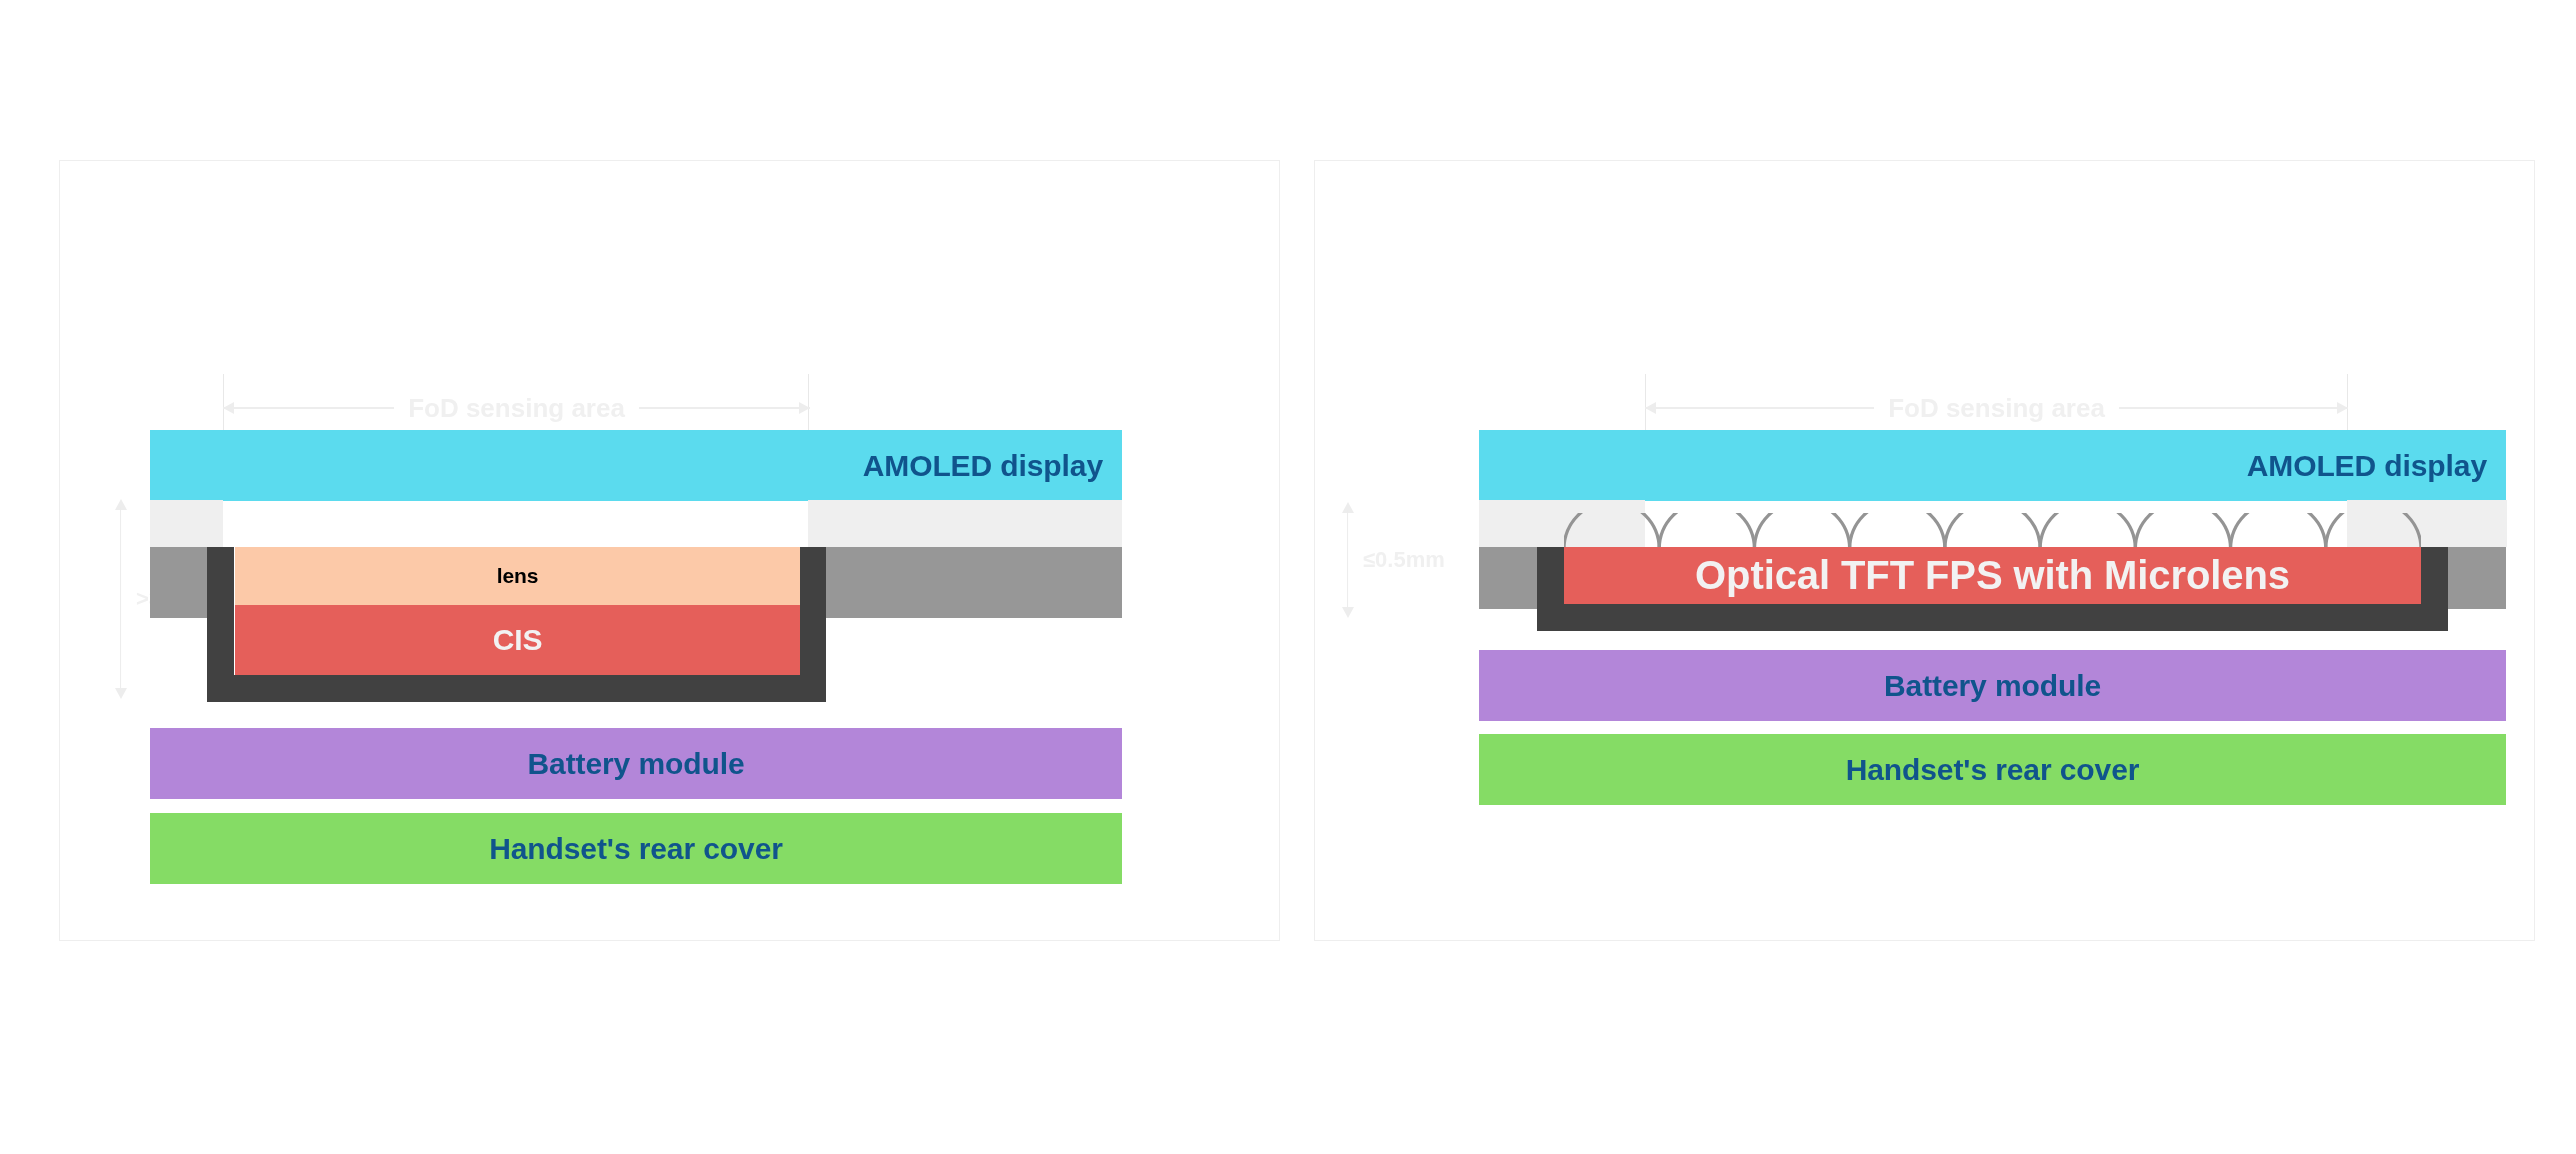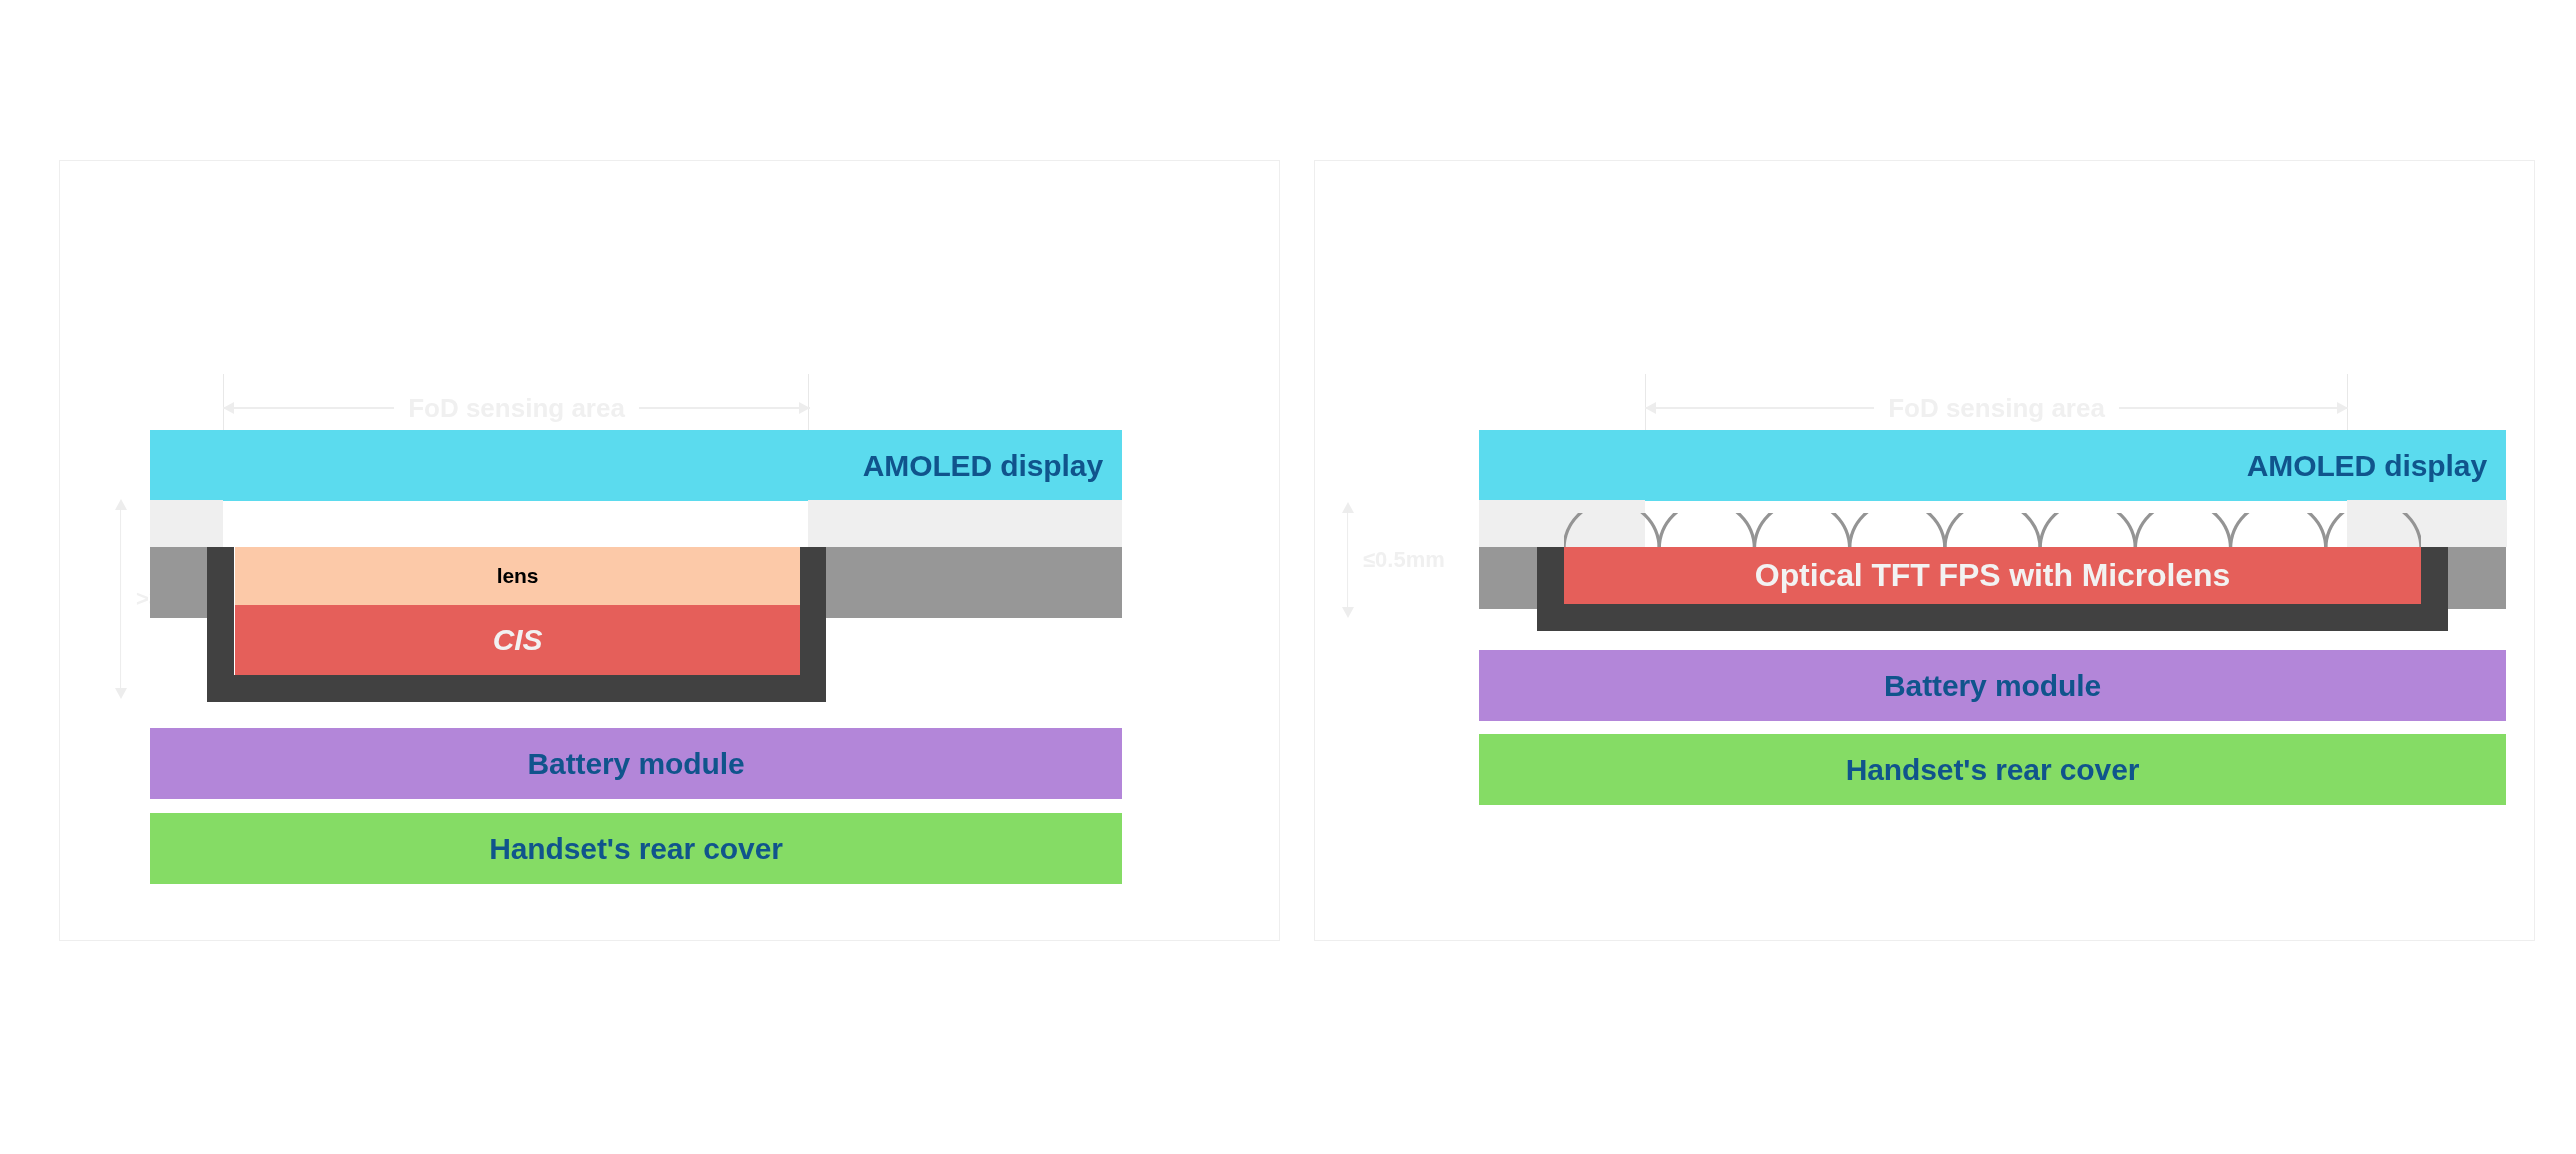--- a/index.html
+++ b/index.html
@@ -187,21 +187,21 @@
       <div class="abs" style="left:766px; top:386px; width:296px; height:71px; background:#979797;"></div>
 
       <div class="housing" style="left:147px; top:386px; width:27px; height:155px; background:#414141;"></div>
       <div class="housing" style="left:739px; top:386px; width:27px; height:155px; background:#414141;"></div>
       <div class="housing" style="left:147px; top:514px; width:619px; height:27px; background:#414141;"></div>
 
       <div class="bar" style="left:175px; top:386px; width:565px; height:58px; background:#FCC9A8;">
         <div class="bar-label" style="color:#000000; font-size:21px;">lens</div>
       </div>
 
-      <div class="bar" style="left:175px; top:444px; width:565px; height:70px; background:#E55F5A;font-style:italic;">
+      <div class="bar" style="left:175px; top:444px; width:565px; height:70px; background:#E55F5A;">
         <div class="bar-label" style="color:#F2F2F2; font-size:30px;">CIS</div>
       </div>
 
       <div class="bar" style="left:90px; top:567px; width:972px; height:71px; background:#B386D9;">
         <div class="bar-label" style="color:#10548C; font-size:30px;">Battery module</div>
       </div>
 
       <div class="bar" style="left:90px; top:652px; width:972px; height:71px; background:#85DC65;">
         <div class="bar-label" style="color:#10548C; font-size:30px;">Handset's rear cover</div>
       </div>
@@ -254,21 +254,21 @@
               <path d="M 591.5555555555555 56 A 73.94444444444444 73.94444444444444 0 0 1 739.4444444444445 56"></path>
               <path d="M 739.4444444444445 56 A 73.94444444444444 73.94444444444444 0 0 1 887.3333333333334 56"></path>
               <path d="M 887.3333333333333 56 A 73.94444444444444 73.94444444444444 0 0 1 1035.2222222222222 56"></path>
               <path d="M 1035.2222222222222 56 A 73.94444444444444 73.94444444444444 0 0 1 1183.111111111111 56"></path>
               <path d="M 1183.111111111111 56 A 73.94444444444444 73.94444444444444 0 0 1 1331 56"></path>
             </g>
         </svg>
       </div>
 
       <div class="bar" style="left:249px; top:386px; width:857px; height:57px; background:#E55F5A;">
-        <div class="bar-label" style="color:#F2F2F2; font-size:32px;">Optical TFT FPS with Microlens</div>
+        <div class="bar-label" style="color:#F2F2F2; font-size:40px;">Optical TFT FPS with Microlens</div>
       </div>
 
       <div class="bar" style="left:164px; top:489px; width:1027px; height:71px; background:#B386D9;">
         <div class="bar-label" style="color:#10548C; font-size:30px;">Battery module</div>
       </div>
 
       <div class="bar" style="left:164px; top:573px; width:1027px; height:71px; background:#85DC65;">
         <div class="bar-label" style="color:#10548C; font-size:30px;">Handset's rear cover</div>
       </div>
 

